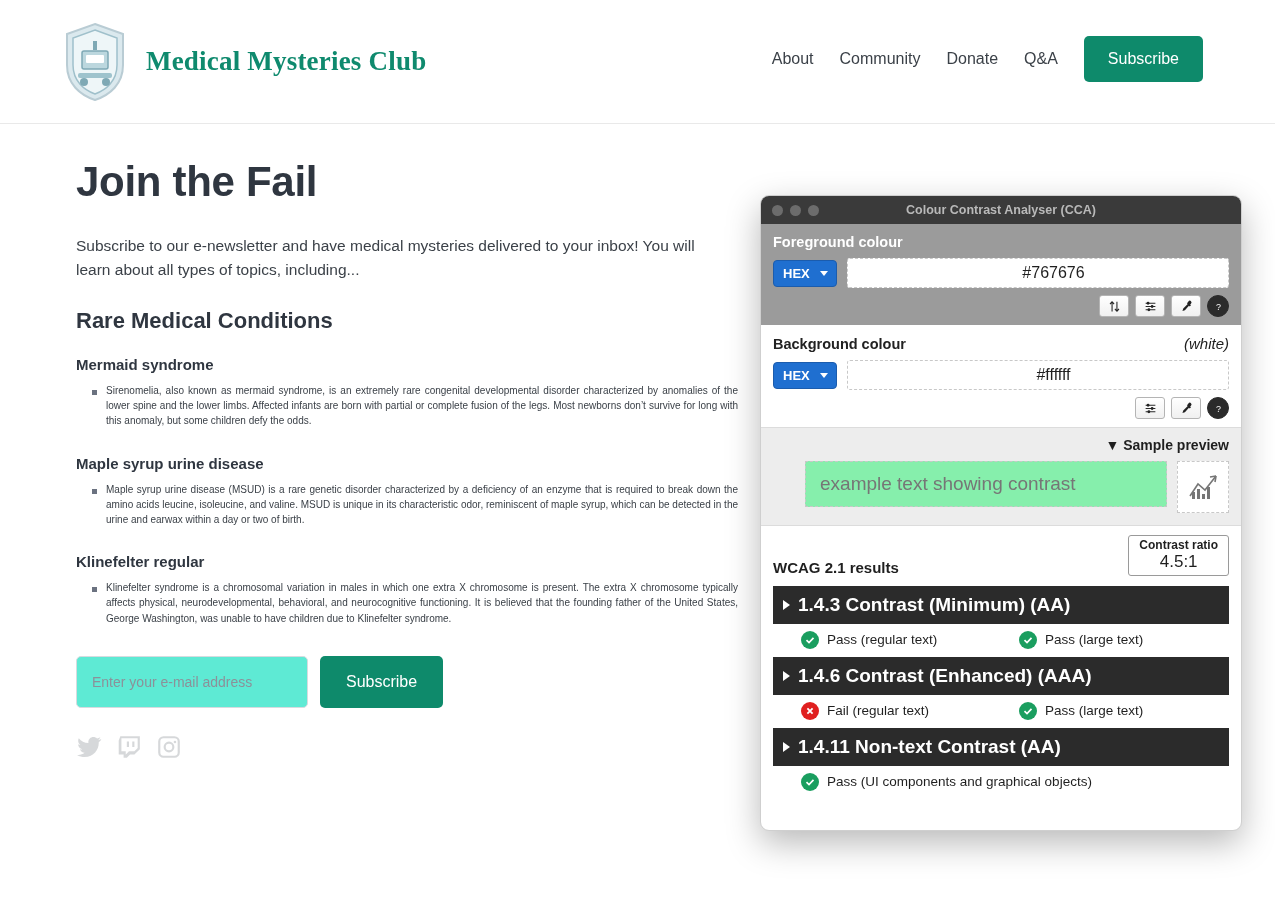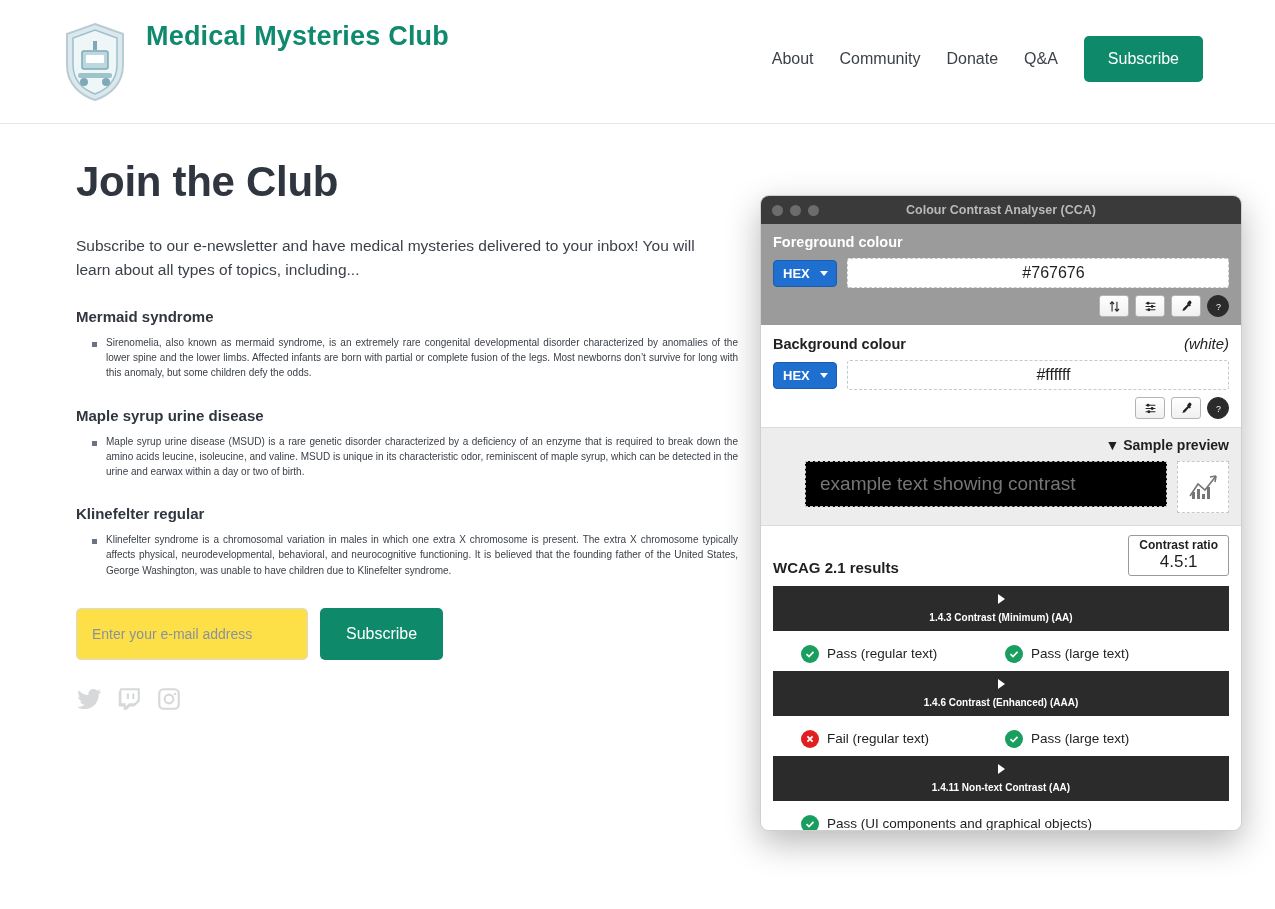--- a/index.html
+++ b/index.html
@@ -25,23 +25,24 @@
   .site-header {
     position: absolute;
     top: 0; left: 0; right: 0;
     height: 124px;
     border-bottom: 1px solid #e9e9e9;
     display: flex;
     align-items: center;
   }
   .brand {
     display: flex;
-    align-items: flex-start;
+    align-items: center;
     gap: 18px;
     margin-left: 62px;
+    font-family: Liberation Serif, serif;
   }
   .logo {
     width: 66px;
     height: 82px;
     position: relative;
   }
   .logo svg { display:block; }
   .brand-name {
     font-size: 27px;
     font-weight: bold;
@@ -134,21 +135,21 @@
   }
   .email-input {
     width: 232px;
     height: 52px;
     border: 1px solid #d7dbdf;
     border-radius: 5px;
     padding: 0 15px;
     font-size: 14px;
     color: #6b7280;
     font-family: "Liberation Sans", sans-serif;
-    background: #fde047;
+    background: #5eead4;
   }
   .email-input::placeholder { color: #8b9199; }
   .subscribe-btn-form {
     background: #0e8a6b;
     color: #fff;
     border: none;
     border-radius: 5px;
     font-size: 16px;
     padding: 0 26px;
     cursor: pointer;
@@ -308,21 +309,21 @@
   }
   .preview-row {
     display: flex;
     align-items: stretch;
     gap: 10px;
     padding-left: 32px;
   }
   .sample-box {
     flex: 1;
     height: 46px;
-    background: #000000;
+    background: #86efac;
     border: 1px dashed #c8c8c8;
     display: flex;
     align-items: center;
     padding: 0 14px;
     font-size: 19px;
     color: #767676;
   }
   .graph-box {
     width: 52px;
     height: 52px;
@@ -359,38 +360,37 @@
     color: #1f1f1f;
   }
   .ratio-value {
     font-size: 17px;
     color: #1f1f1f;
     line-height: 1.15;
   }
   .crit-bar {
     background: #2b2b2b;
     color: #ffffff;
-    font-size: 10px;
+    font-size: 19px;
     font-weight: bold;
     padding: 8px 10px;
     display: flex;
     align-items: center;
     gap: 8px;
-    margin-bottom: 14px;
-    flex-direction: column;
+    margin-bottom: 7px;
   }
   .crit-bar .tri {
     width: 0; height: 0;
     border-top: 5px solid transparent;
     border-bottom: 5px solid transparent;
     border-left: 7px solid #ffffff;
   }
   .crit-results {
     display: flex;
-    gap: 0;
+    gap: 14px;
     margin: 0 0 8px 0;
   }
   .crit-results .res {
     display: flex;
     align-items: center;
     gap: 8px;
     font-size: 13.5px;
     color: #1f1f1f;
   }
   .crit-results .res.first { width: 232px; padding-left: 28px; }
@@ -431,22 +431,23 @@
     <div class="nav">
       <a href="#">About</a>
       <a href="#">Community</a>
       <a href="#">Donate</a>
       <a href="#">Q&amp;A</a>
       <button class="subscribe-btn-top">Subscribe</button>
     </div>
   </div>
 
   <div class="content">
-    <h1 class="page-title">Join the Club</h1>
+    <h1 class="page-title">Join the Fail</h1>
     <p class="intro">Subscribe to our e-newsletter and have medical mysteries delivered to your inbox! You will learn about all types of topics, including...</p>
+    <h2 class="section-title">Rare Medical Conditions</h2>
 
     <h3 class="cond-title">Mermaid syndrome</h3>
     <ul class="cond-list">
       <li>Sirenomelia, also known as mermaid syndrome, is an extremely rare congenital developmental disorder characterized by anomalies of the lower spine and the lower limbs. Affected infants are born with partial or complete fusion of the legs. Most newborns don’t survive for long with this anomaly, but some children defy the odds.</li>
     </ul>
 
     <h3 class="cond-title">Maple syrup urine disease</h3>
     <ul class="cond-list">
       <li>Maple syrup urine disease (MSUD) is a rare genetic disorder characterized by a deficiency of an enzyme that is required to break down the amino acids leucine, isoleucine, and valine. MSUD is unique in its characteristic odor, reminiscent of maple syrup, which can be detected in the urine and earwax within a day or two of birth.</li>
     </ul>

